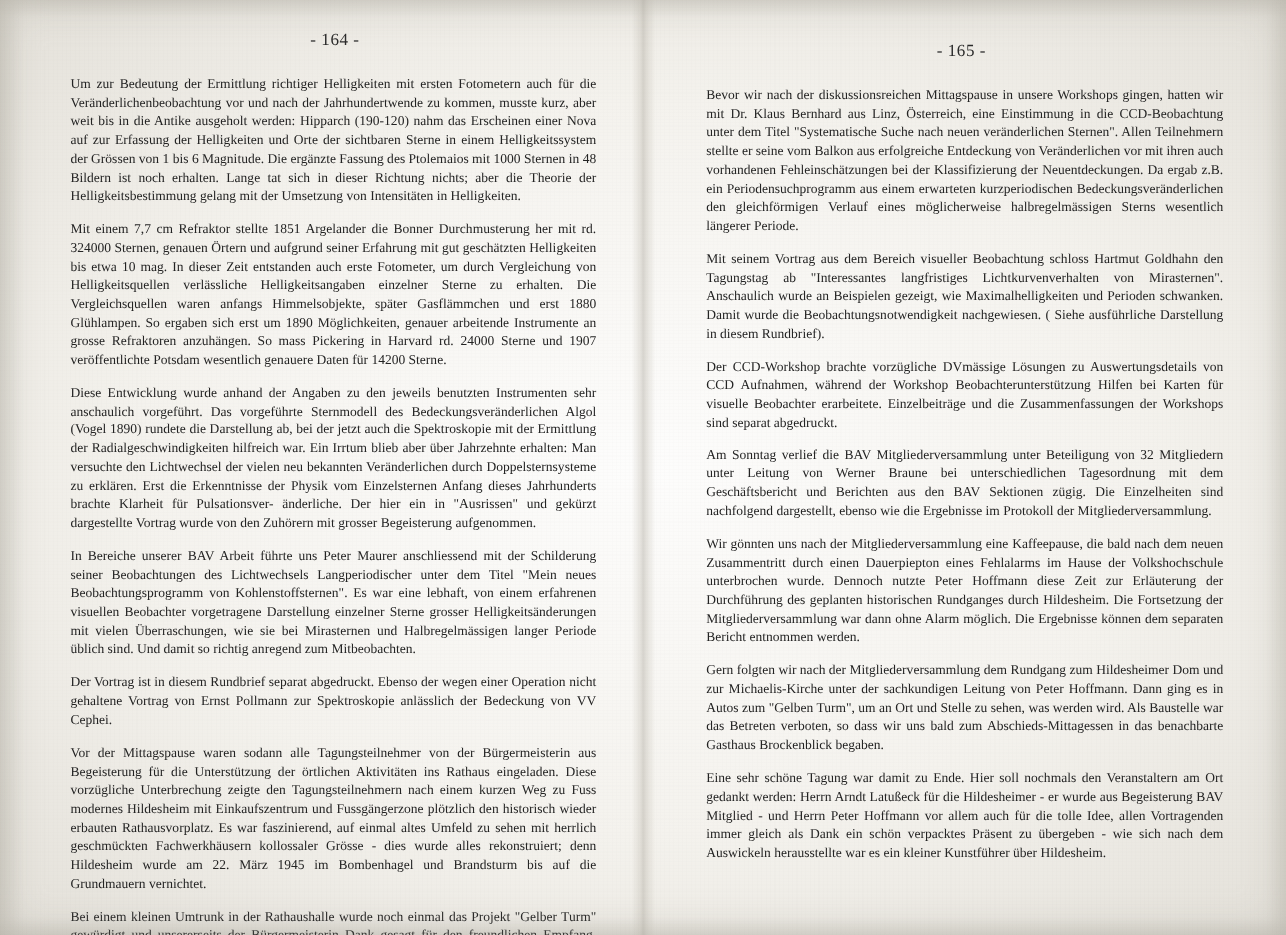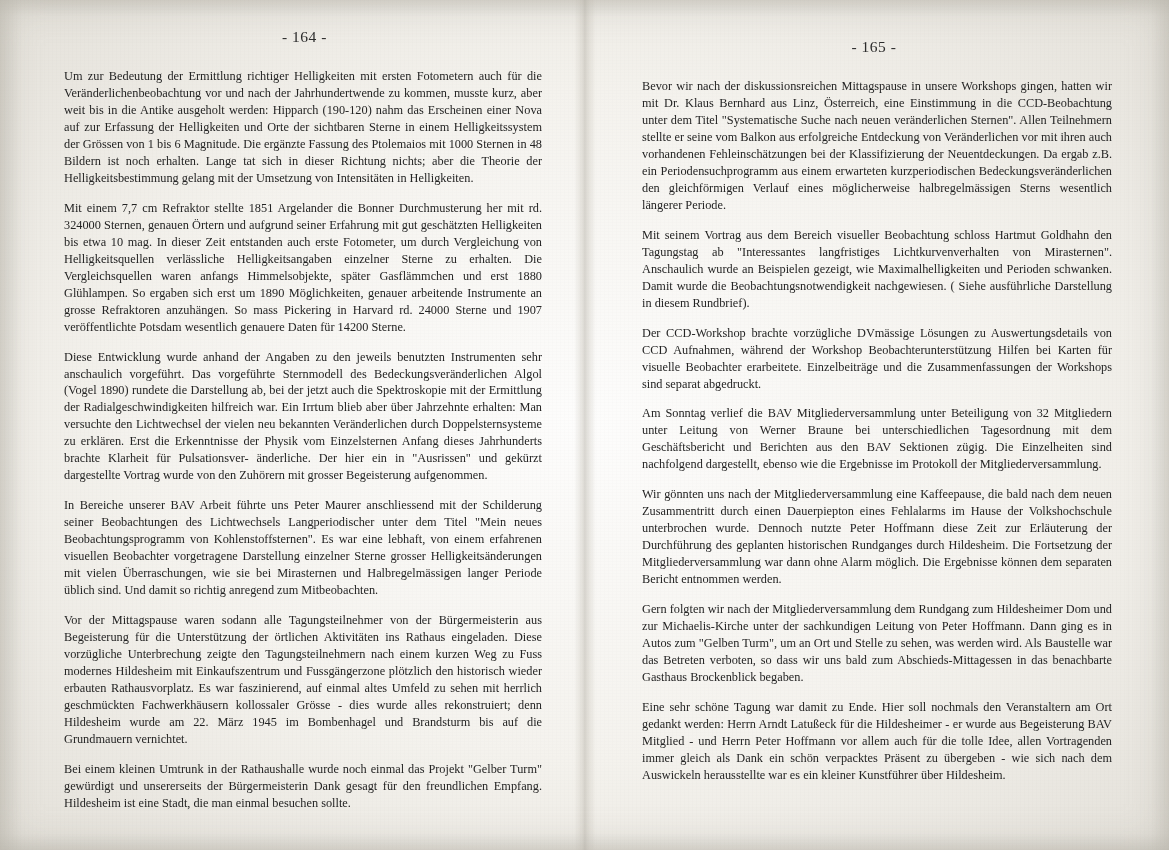--- a/index.html
+++ b/index.html
@@ -104,20 +104,21 @@
 
   <div class="gutter"></div>
 
   <div class="col col-left">
     <div class="folio">- 164 -</div>
     <div class="body">
       <p>Um zur Bedeutung der Ermittlung richtiger Helligkeiten mit ersten Fotometern auch für die Veränderlichenbeobachtung vor und nach der Jahrhundertwende zu kommen, musste kurz, aber weit bis in die Antike ausgeholt werden: Hipparch (190-120) nahm das Erscheinen einer Nova auf zur Erfassung der Helligkeiten und Orte der sichtbaren Sterne in einem Helligkeitssystem der Grössen von 1 bis 6 Magnitude. Die ergänzte Fassung des Ptolemaios mit 1000 Sternen in 48 Bildern ist noch erhalten. Lange tat sich in dieser Richtung nichts; aber die Theorie der Helligkeitsbestimmung gelang mit der Umsetzung von Intensitäten in Helligkeiten.</p>
       <p>Mit einem 7,7 cm Refraktor stellte 1851 Argelander die Bonner Durchmusterung her mit rd. 324000 Sternen, genauen Örtern und aufgrund seiner Erfahrung mit gut geschätzten Helligkeiten bis etwa 10 mag. In dieser Zeit entstanden auch erste Fotometer, um durch Vergleichung von Helligkeitsquellen verlässliche Helligkeitsangaben einzelner Sterne zu erhalten. Die Vergleichsquellen waren anfangs Himmelsobjekte, später Gasflämmchen und erst 1880 Glühlampen. So ergaben sich erst um 1890 Möglichkeiten, genauer arbeitende Instrumente an grosse Refraktoren anzuhängen. So mass Pickering in Harvard rd. 24000 Sterne und 1907 veröffentlichte Potsdam wesentlich genauere Daten für 14200 Sterne.</p>
       <p>Diese Entwicklung wurde anhand der Angaben zu den jeweils benutzten Instrumenten sehr anschaulich vorgeführt. Das vorgeführte Sternmodell des Bedeckungsveränderlichen Algol (Vogel 1890) rundete die Darstellung ab, bei der jetzt auch die Spektroskopie mit der Ermittlung der Radialgeschwindigkeiten hilfreich war. Ein Irrtum blieb aber über Jahrzehnte erhalten: Man versuchte den Lichtwechsel der vielen neu bekannten Veränderlichen durch Doppelsternsysteme zu erklären. Erst die Erkenntnisse der Physik vom Einzelsternen Anfang dieses Jahrhunderts brachte Klarheit für Pulsationsver- änderliche. Der hier ein in "Ausrissen" und gekürzt dargestellte Vortrag wurde von den Zuhörern mit grosser Begeisterung aufgenommen.</p>
       <p>In Bereiche unserer BAV Arbeit führte uns Peter Maurer anschliessend mit der Schilderung seiner Beobachtungen des Lichtwechsels Langperiodischer unter dem Titel "Mein neues Beobachtungsprogramm von Kohlenstoffsternen". Es war eine lebhaft, von einem erfahrenen visuellen Beobachter vorgetragene Darstellung einzelner Sterne grosser Helligkeitsänderungen mit vielen Überraschungen, wie sie bei Mirasternen und Halbregelmässigen langer Periode üblich sind. Und damit so richtig anregend zum Mitbeobachten.</p>
+      <p>Der Vortrag ist in diesem Rundbrief separat abgedruckt. Ebenso der wegen einer Operation nicht gehaltene Vortrag von Ernst Pollmann zur Spektroskopie anlässlich der Bedeckung von VV Cephei.</p>
       <p>Vor der Mittagspause waren sodann alle Tagungsteilnehmer von der Bürgermeisterin aus Begeisterung für die Unterstützung der örtlichen Aktivitäten ins Rathaus eingeladen. Diese vorzügliche Unterbrechung zeigte den Tagungsteilnehmern nach einem kurzen Weg zu Fuss modernes Hildesheim mit Einkaufszentrum und Fussgängerzone plötzlich den historisch wieder erbauten Rathausvorplatz. Es war faszinierend, auf einmal altes Umfeld zu sehen mit herrlich geschmückten Fachwerkhäusern kollossaler Grösse - dies wurde alles rekonstruiert; denn Hildesheim wurde am 22. März 1945 im Bombenhagel und Brandsturm bis auf die Grundmauern vernichtet.</p>
       <p>Bei einem kleinen Umtrunk in der Rathaushalle wurde noch einmal das Projekt "Gelber Turm" gewürdigt und unsererseits der Bürgermeisterin Dank gesagt für den freundlichen Empfang. Hildesheim ist eine Stadt, die man einmal besuchen sollte.</p>
     </div>
   </div>
 
   <div class="col col-right">
     <div class="folio">- 165 -</div>
     <div class="body">
       <p>Bevor wir nach der diskussionsreichen Mittagspause in unsere Workshops gingen, hatten wir mit Dr. Klaus Bernhard aus Linz, Österreich, eine Einstimmung in die CCD-Beobachtung unter dem Titel "Systematische Suche nach neuen veränderlichen Sternen". Allen Teilnehmern stellte er seine vom Balkon aus erfolgreiche Entdeckung von Veränderlichen vor mit ihren auch vorhandenen Fehleinschätzungen bei der Klassifizierung der Neuentdeckungen. Da ergab z.B. ein Periodensuchprogramm aus einem erwarteten kurzperiodischen Bedeckungsveränderlichen den gleichförmigen Verlauf eines möglicherweise halbregelmässigen Sterns wesentlich längerer Periode.</p>
       <p>Mit seinem Vortrag aus dem Bereich visueller Beobachtung schloss Hartmut Goldhahn den Tagungstag ab "Interessantes langfristiges Lichtkurvenverhalten von Mirasternen". Anschaulich wurde an Beispielen gezeigt, wie Maximalhelligkeiten und Perioden schwanken. Damit wurde die Beobachtungsnotwendigkeit nachgewiesen. ( Siehe ausführliche Darstellung in diesem Rundbrief).</p>

